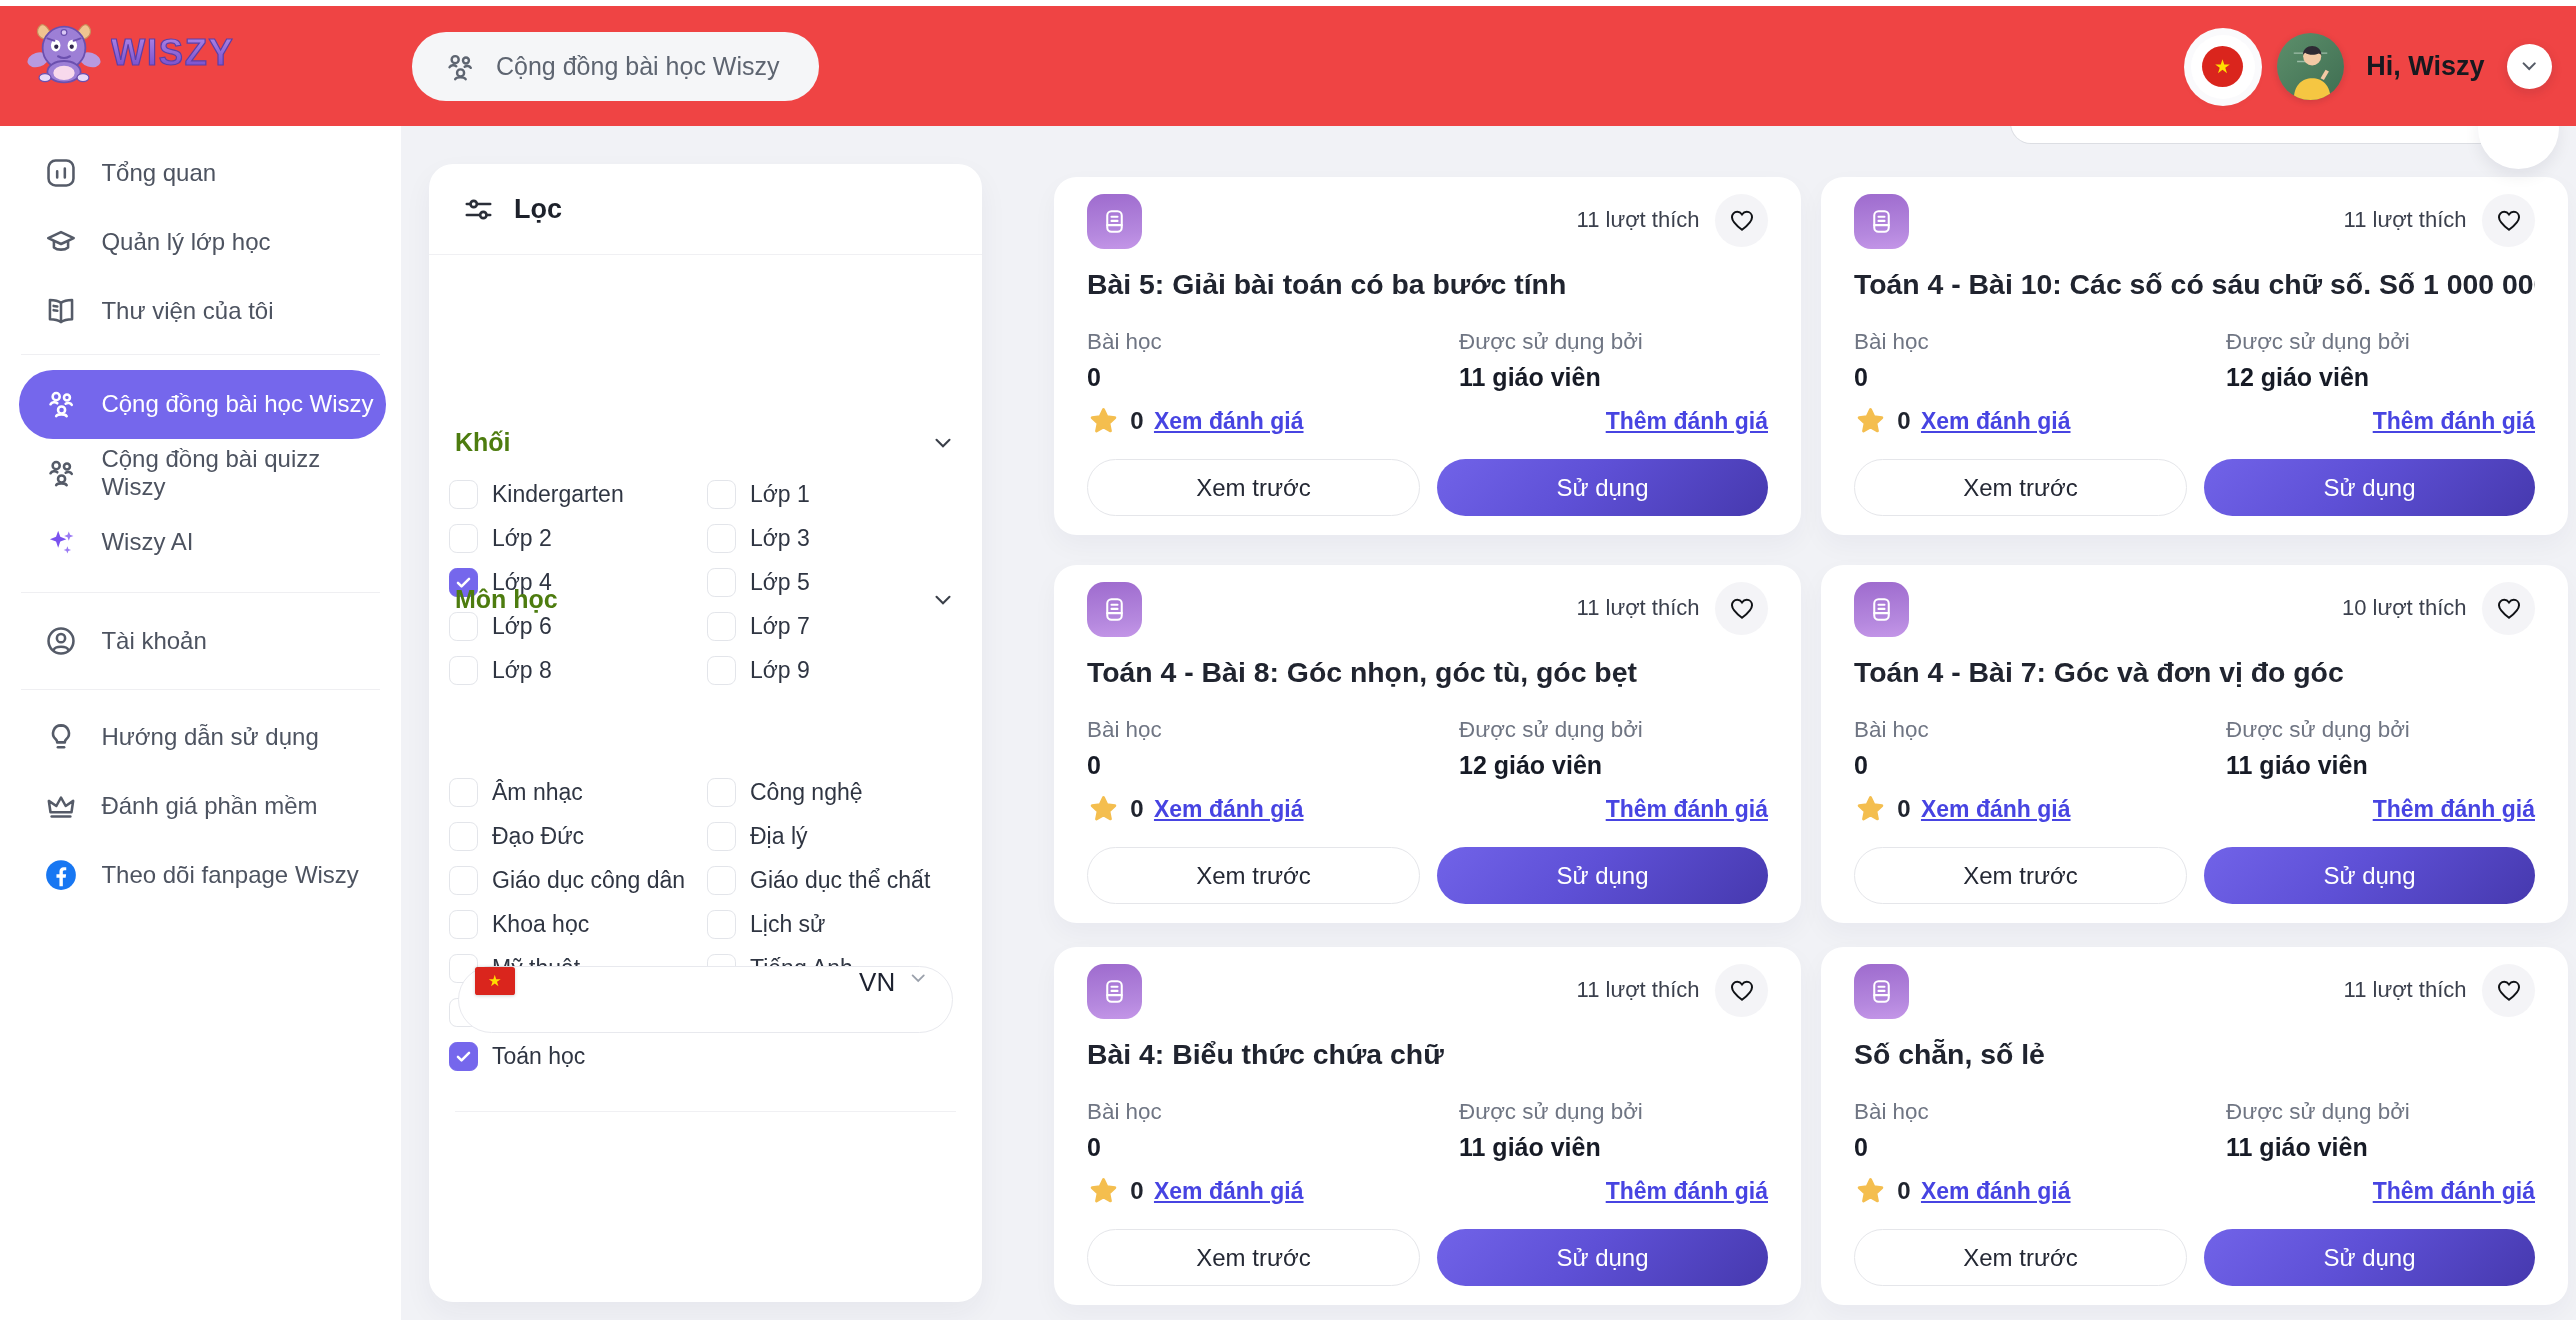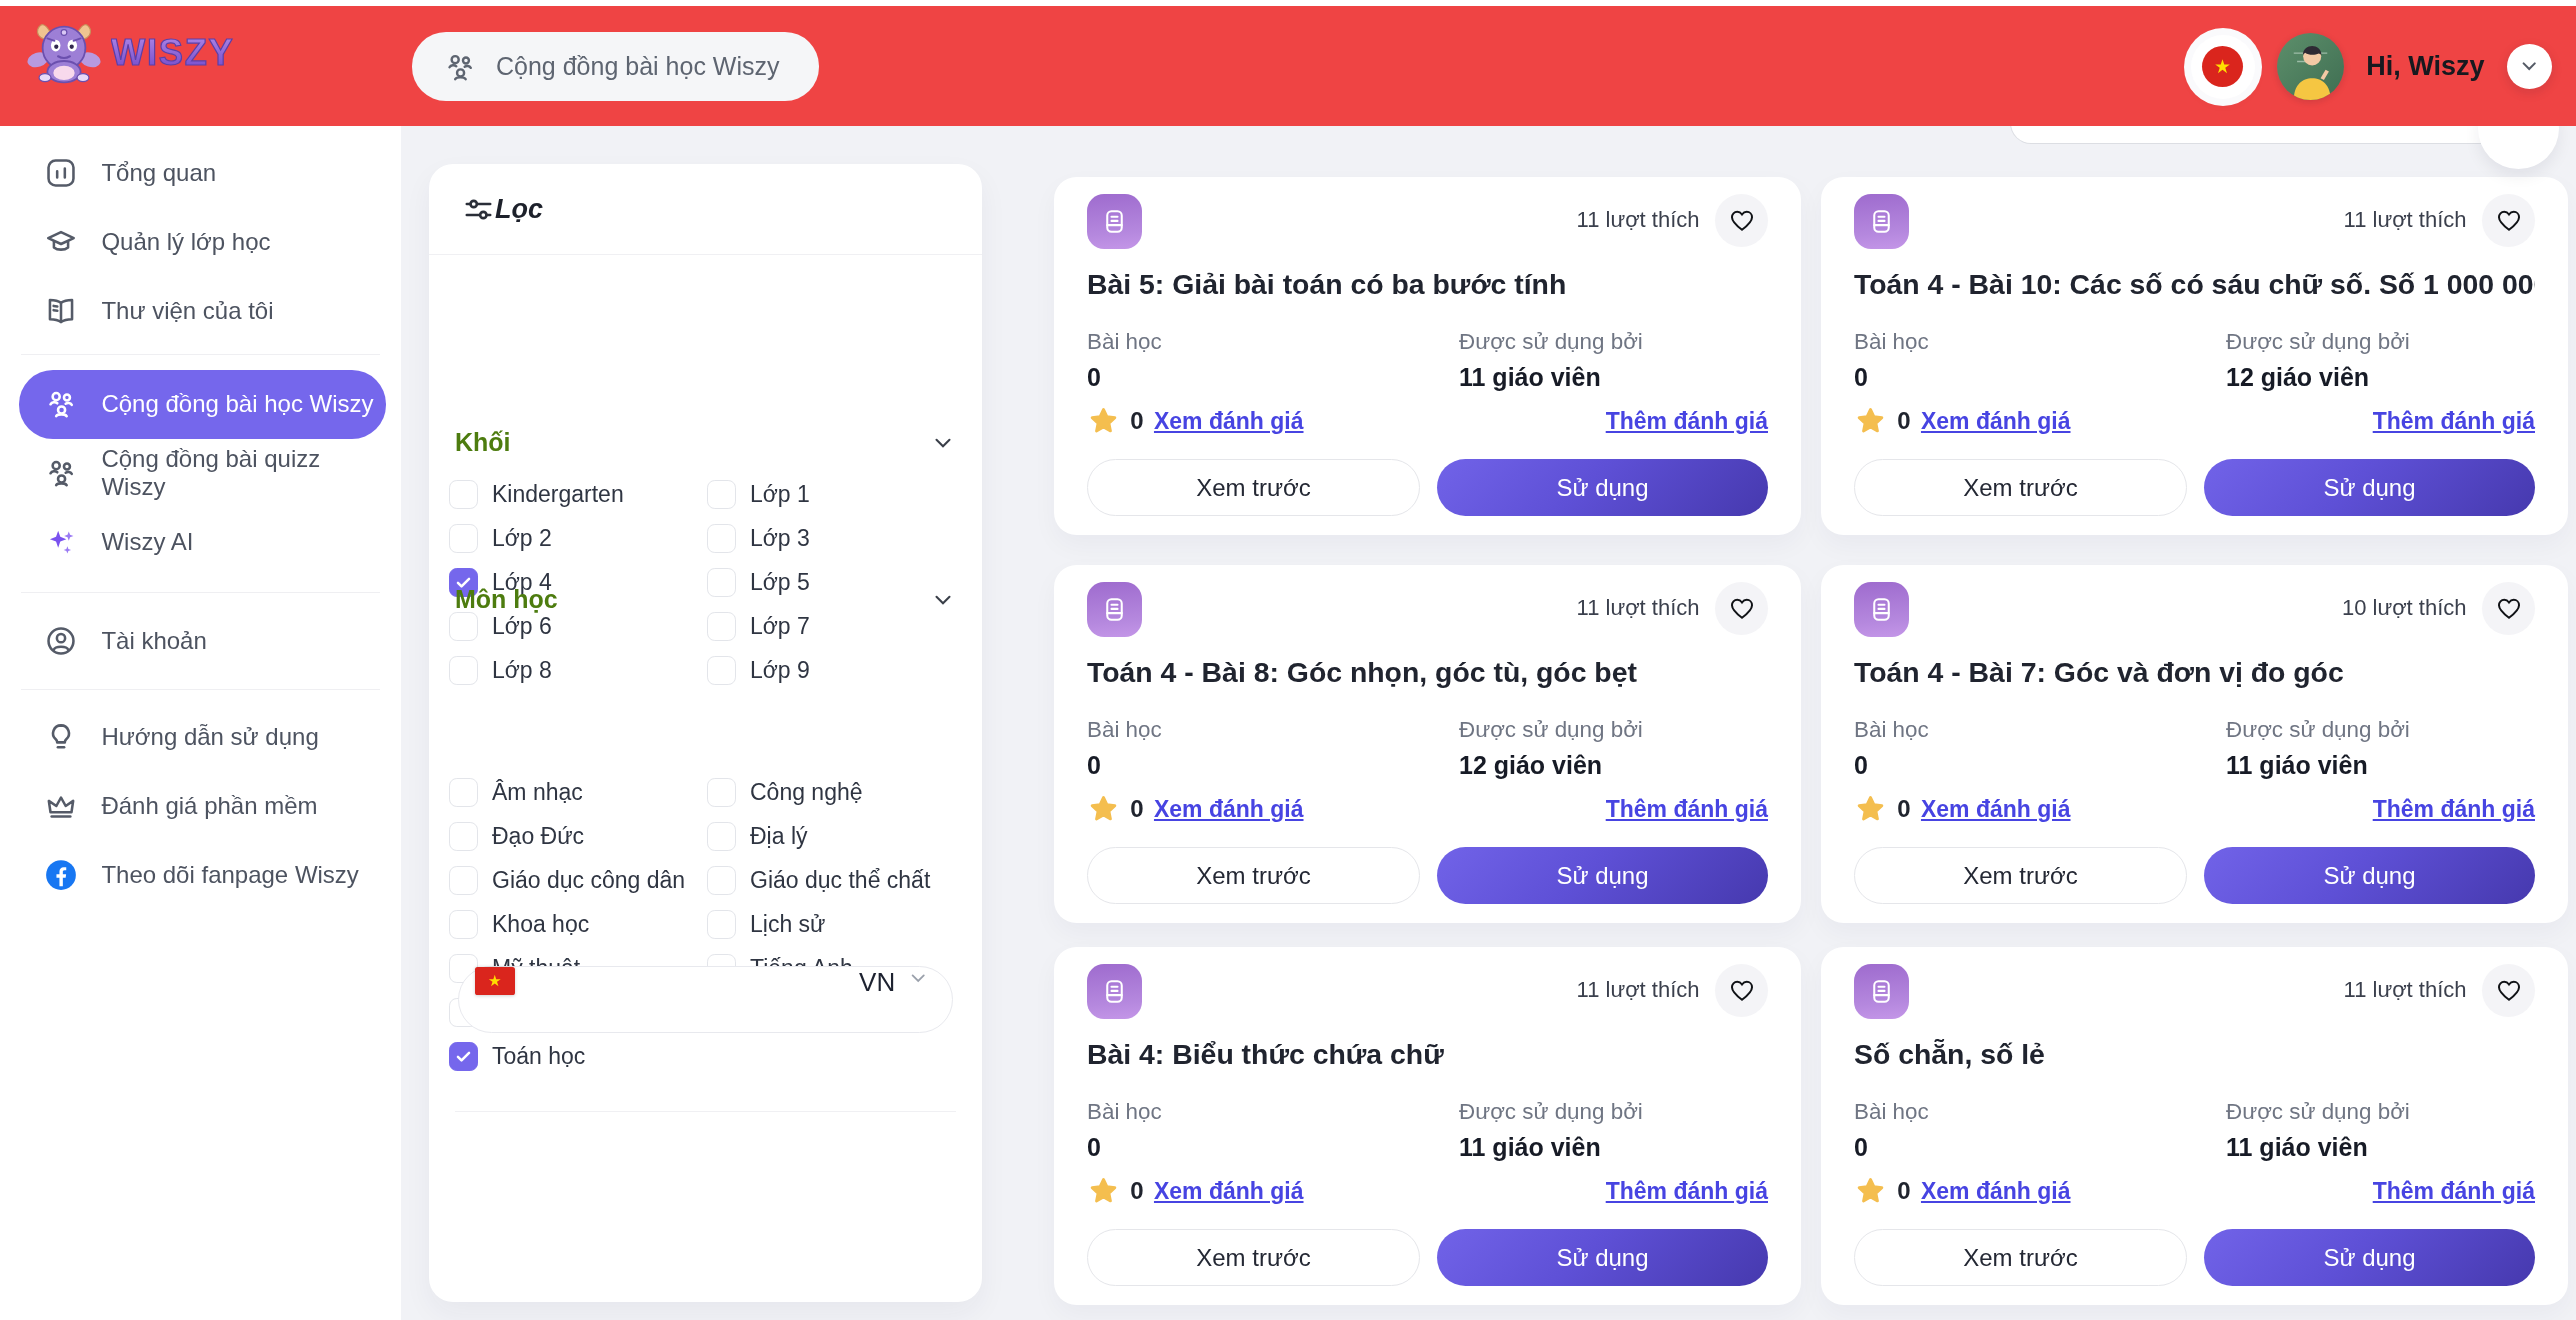--- a/index.html
+++ b/index.html
@@ -56,21 +56,21 @@
   .nav-div{height:0.9px;background:#efeff2;margin-left:21px;margin-right:21px;}
   .d1{margin-top:8.6px;margin-bottom:15.5px;}
   .d2{margin-top:14.7px;margin-bottom:14px;}
   .d3{margin-top:13px;margin-bottom:13px;}
 
   
   .filter{
     position:absolute;left:429px;top:164px;width:553px;height:1138px;background:#fff;border-radius:24px;
     box-shadow:0 12px 29px rgba(30,30,70,.05);z-index:2;
   }
-  .filter-head{position:absolute;left:33px;top:29px;display:flex;align-items:center;font-style:italic;}
+  .filter-head{position:absolute;left:33px;top:29px;display:flex;align-items:center;gap:19px;}
   .filter-head .icon{color:#2a2e38;display:flex;}
   .filter-title{font-size:27px;font-weight:700;color:#1d212b;}
   .f-div1{position:absolute;left:0;right:0;top:90px;height:0.9px;background:#f0f0f3;}
   .f-section-head{position:absolute;left:26px;right:26px;display:flex;align-items:center;justify-content:space-between;}
   .f-section-title{font-size:25px;font-weight:700;color:#4d7c0f;}
   .f-chev{color:#3a3f49;display:flex;cursor:pointer;}
   .opt-grid{position:absolute;left:20px;right:22.4px;display:grid;grid-template-columns:258px 1fr;grid-auto-rows:44px;align-items:center;}
   .opt{display:flex;align-items:center;gap:14px;cursor:pointer;}
   .cb{width:29px;height:29px;border-radius:7.8px;border:1.7px solid #e3e5ea;background:#fff;box-sizing:border-box;flex:none;
       display:flex;align-items:center;justify-content:center;}

